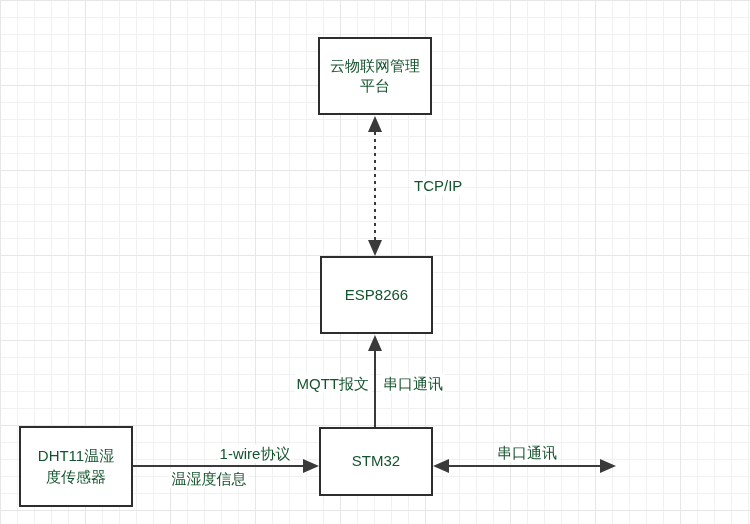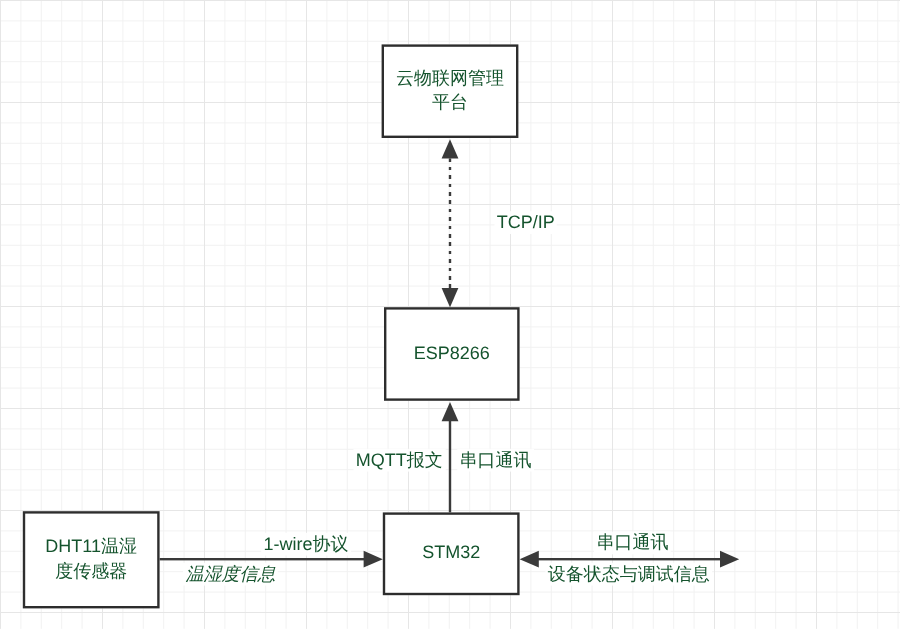--- a/index.html
+++ b/index.html
@@ -74,21 +74,20 @@
   <div class="edge-label" style="left:380px;top:176px;margin-left:32px;">TCP/IP</div>
 
   <div class="arrow up" style="left:368px;top:335px;"></div>
   <div class="line" style="left:374px;top:350px;width:2px;height:77px;"></div>
   <div class="edge-label" style="left:371px;top:374px;transform:translateX(-100%);">MQTT报文</div>
   <div class="edge-label" style="left:381px;top:374px;">串口通讯</div>
 
   <div class="line" style="left:133px;top:465px;width:172px;height:2px;"></div>
   <div class="arrow pt-right" style="left:303px;top:459px;"></div>
   <div class="edge-label" style="left:211px;top:444px;transform:translateX(-50%);margin-left:44px;">1-wire协议</div>
-  <div class="edge-label" style="left:192px;top:469px;transform:translateX(-50%);font-style:italic;">温湿度信息</div>
+  <div class="edge-label" style="left:209px;top:469px;transform:translateX(-50%);">温湿度信息</div>
 
   <div class="arrow pt-left" style="left:433px;top:459px;"></div>
   <div class="line" style="left:448px;top:465px;width:153px;height:2px;"></div>
   <div class="arrow pt-right" style="left:600px;top:459px;"></div>
   <div class="edge-label" style="left:527px;top:443px;transform:translateX(-50%);">串口通讯</div>
-  <div class="edge-label" style="left:524px;top:469px;transform:translateX(-50%);">设备状态与调试信息</div>
 
 </div>
 
 </body></html>

